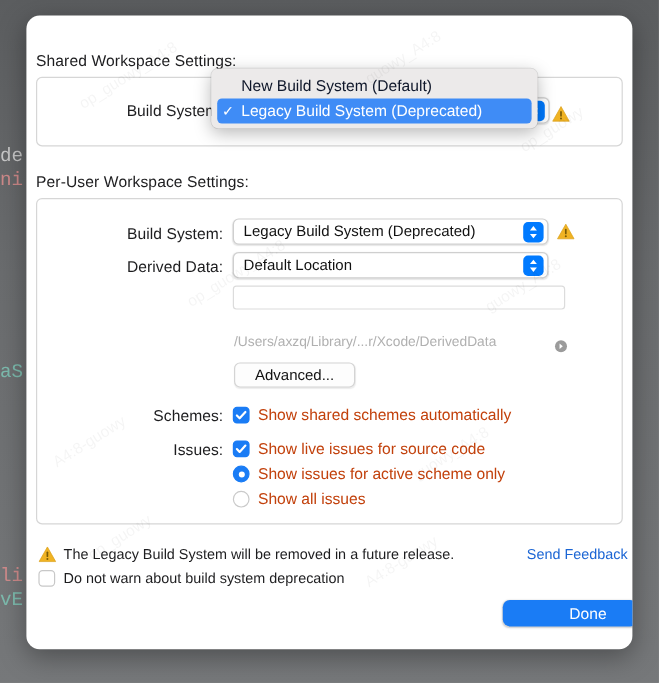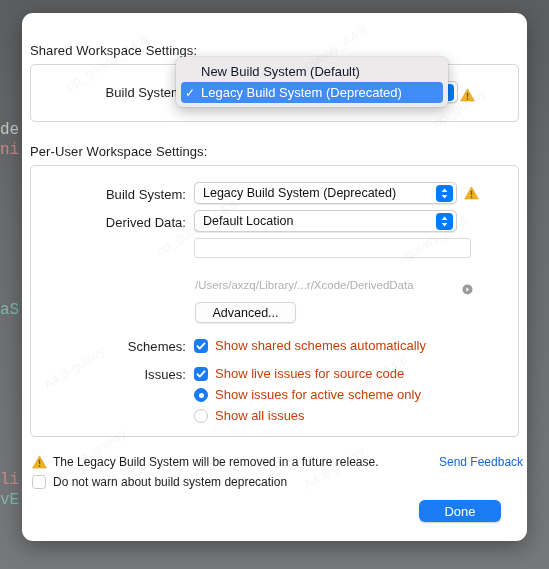--- a/index.html
+++ b/index.html
@@ -408,21 +408,21 @@
       <circle cx="7.5" cy="10.8" r="0.85" fill="#7a5b05"></circle>
     </svg>
   </span>
   <div class="footer-text" style="left:31px; top:442px;">The Legacy Build System will be removed in a future release.</div>
 
   <div class="link" style="left:417px; top:442px;">Send Feedback</div>
 
   <span class="checkbox off" style="left:10px; top:462px;"></span>
   <div class="footer-text" style="left:31px; top:462px;">Do not warn about build system deprecation</div>
 
-  <div class="done-button" style="left:397px; top:487px;">
+  <div class="done-button" style="left:397px; top:487px;padding-left:30px;">
     <span>Done</span>
   </div>
 
 </div>
 
 <div class="menu">
   <div class="menu-item">
     <span class="menu-check"></span>
     <span class="menu-label">New Build System (Default)</span>
   </div>

